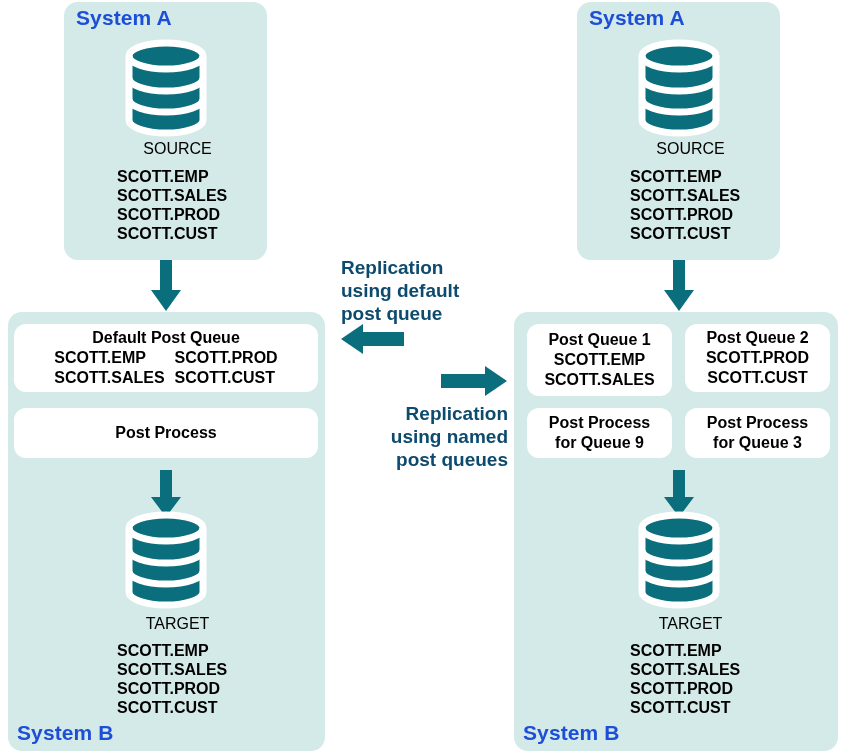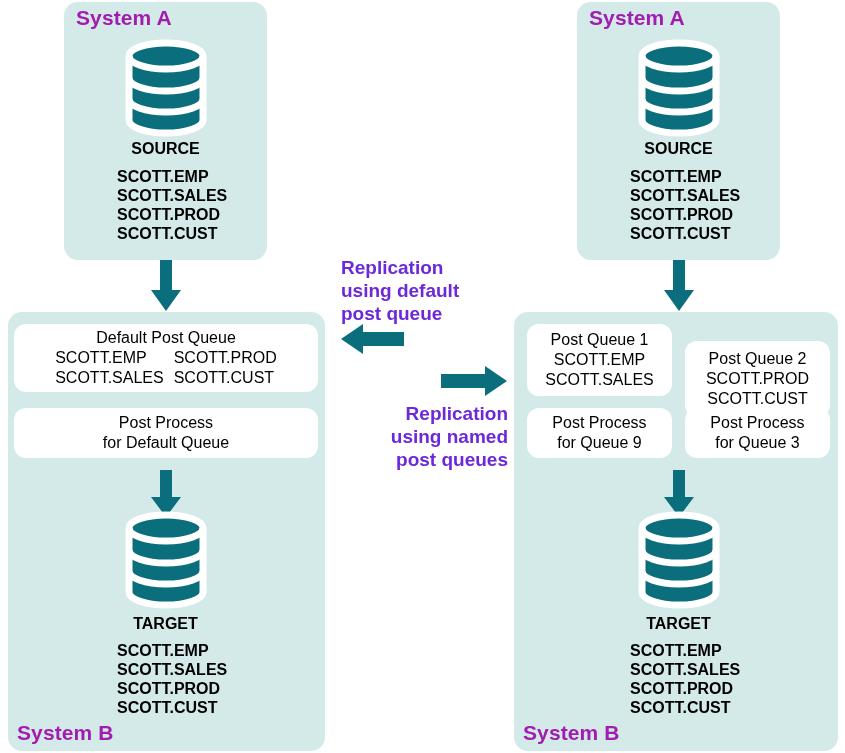--- a/index.html
+++ b/index.html
@@ -14,63 +14,64 @@
     font-family: "Liberation Sans", sans-serif;
     overflow: hidden;
   }
   .panel {
     position: absolute;
     background: #d3eae8;
     border-radius: 14px;
   }
   .panel-title {
     position: absolute;
-    color: #a21caf;
+    color: #1d4ed8;
     font-size: 21px;
     font-weight: bold;
     letter-spacing: 0.1px;
     white-space: nowrap;
   }
   
   .db {
     position: absolute;
     width: 86px;
     height: 100px;
   }
   .db svg { display: block; }
 
   
   .caption {
     position: absolute;
     font-size: 16px;
-    font-weight: bold;
+    font-weight: normal;
     color: #000000;
     text-align: center;
     white-space: nowrap;
+    margin-left: 12px;
   }
   .table-list {
     position: absolute;
     font-size: 16px;
     font-weight: bold;
     color: #000000;
     line-height: 19px;
     white-space: nowrap;
   }
   
   .wbox {
     position: absolute;
     background: #ffffff;
     border-radius: 12px;
     display: flex;
     flex-direction: column;
     align-items: center;
     justify-content: center;
     text-align: center;
     color: #000000;
-    font-weight: normal;
+    font-weight: bold;
   }
   .wbox .hdr {
     font-size: 16px;
     line-height: 20px;
   }
   .wbox .row {
     font-size: 16px;
     line-height: 20px;
   }
   .wbox .two-col {
@@ -82,21 +83,21 @@
     text-align: left;
   }
   
   .arrow {
     position: absolute;
   }
   .arrow svg { display: block; }
 
   .side-text {
     position: absolute;
-    color: #6d28d9;
+    color: #0c4a6e;
     font-size: 19px;
     font-weight: bold;
     line-height: 23px;
     white-space: pre-line;
   }
   .side-text.right-al { text-align: right; }
 </style>
 </head>
 <body>
 
@@ -134,21 +135,20 @@
   <div class="two-col">
     <span>SCOTT.EMP</span>
     <span>SCOTT.PROD</span>
     <span>SCOTT.SALES</span>
     <span>SCOTT.CUST</span>
   </div>
 </div>
 
 <div class="wbox" style="left:14px; top:408px; width:304px; height:50px;">
   <div class="row">Post Process</div>
-  <div class="row">for Default Queue</div>
 </div>
 
 <div class="arrow" style="left:150px; top:470px;">
   <svg width="32" height="48" viewBox="0 0 32 48">
     <path d="M10,0 L22,0 L22,27 L31,27 L16,47 L1,27 L10,27 Z" fill="#0b6e7c"></path>
   </svg>
 </div>
 
 <div class="db" style="left:123px; top:510px;">
   <svg width="86" height="100" viewBox="0 0 86 100">
@@ -217,21 +217,21 @@
 </div>
 
 <div class="panel" style="left:514px; top:312px; width:324px; height:439px;"></div>
 
 <div class="wbox" style="left:527px; top:324px; width:145px; height:72px;">
   <div class="hdr">Post Queue 1</div>
   <div class="row">SCOTT.EMP</div>
   <div class="row">SCOTT.SALES</div>
 </div>
 
-<div class="wbox" style="left:685px; top:341px; width:145px; height:76px;">
+<div class="wbox" style="left:685px; top:324px; width:145px; height:68px;">
   <div class="hdr">Post Queue 2</div>
   <div class="row">SCOTT.PROD</div>
   <div class="row">SCOTT.CUST</div>
 </div>
 
 <div class="wbox" style="left:527px; top:408px; width:145px; height:50px;">
   <div class="row">Post Process</div>
   <div class="row">for Queue 9</div>
 </div>
 

